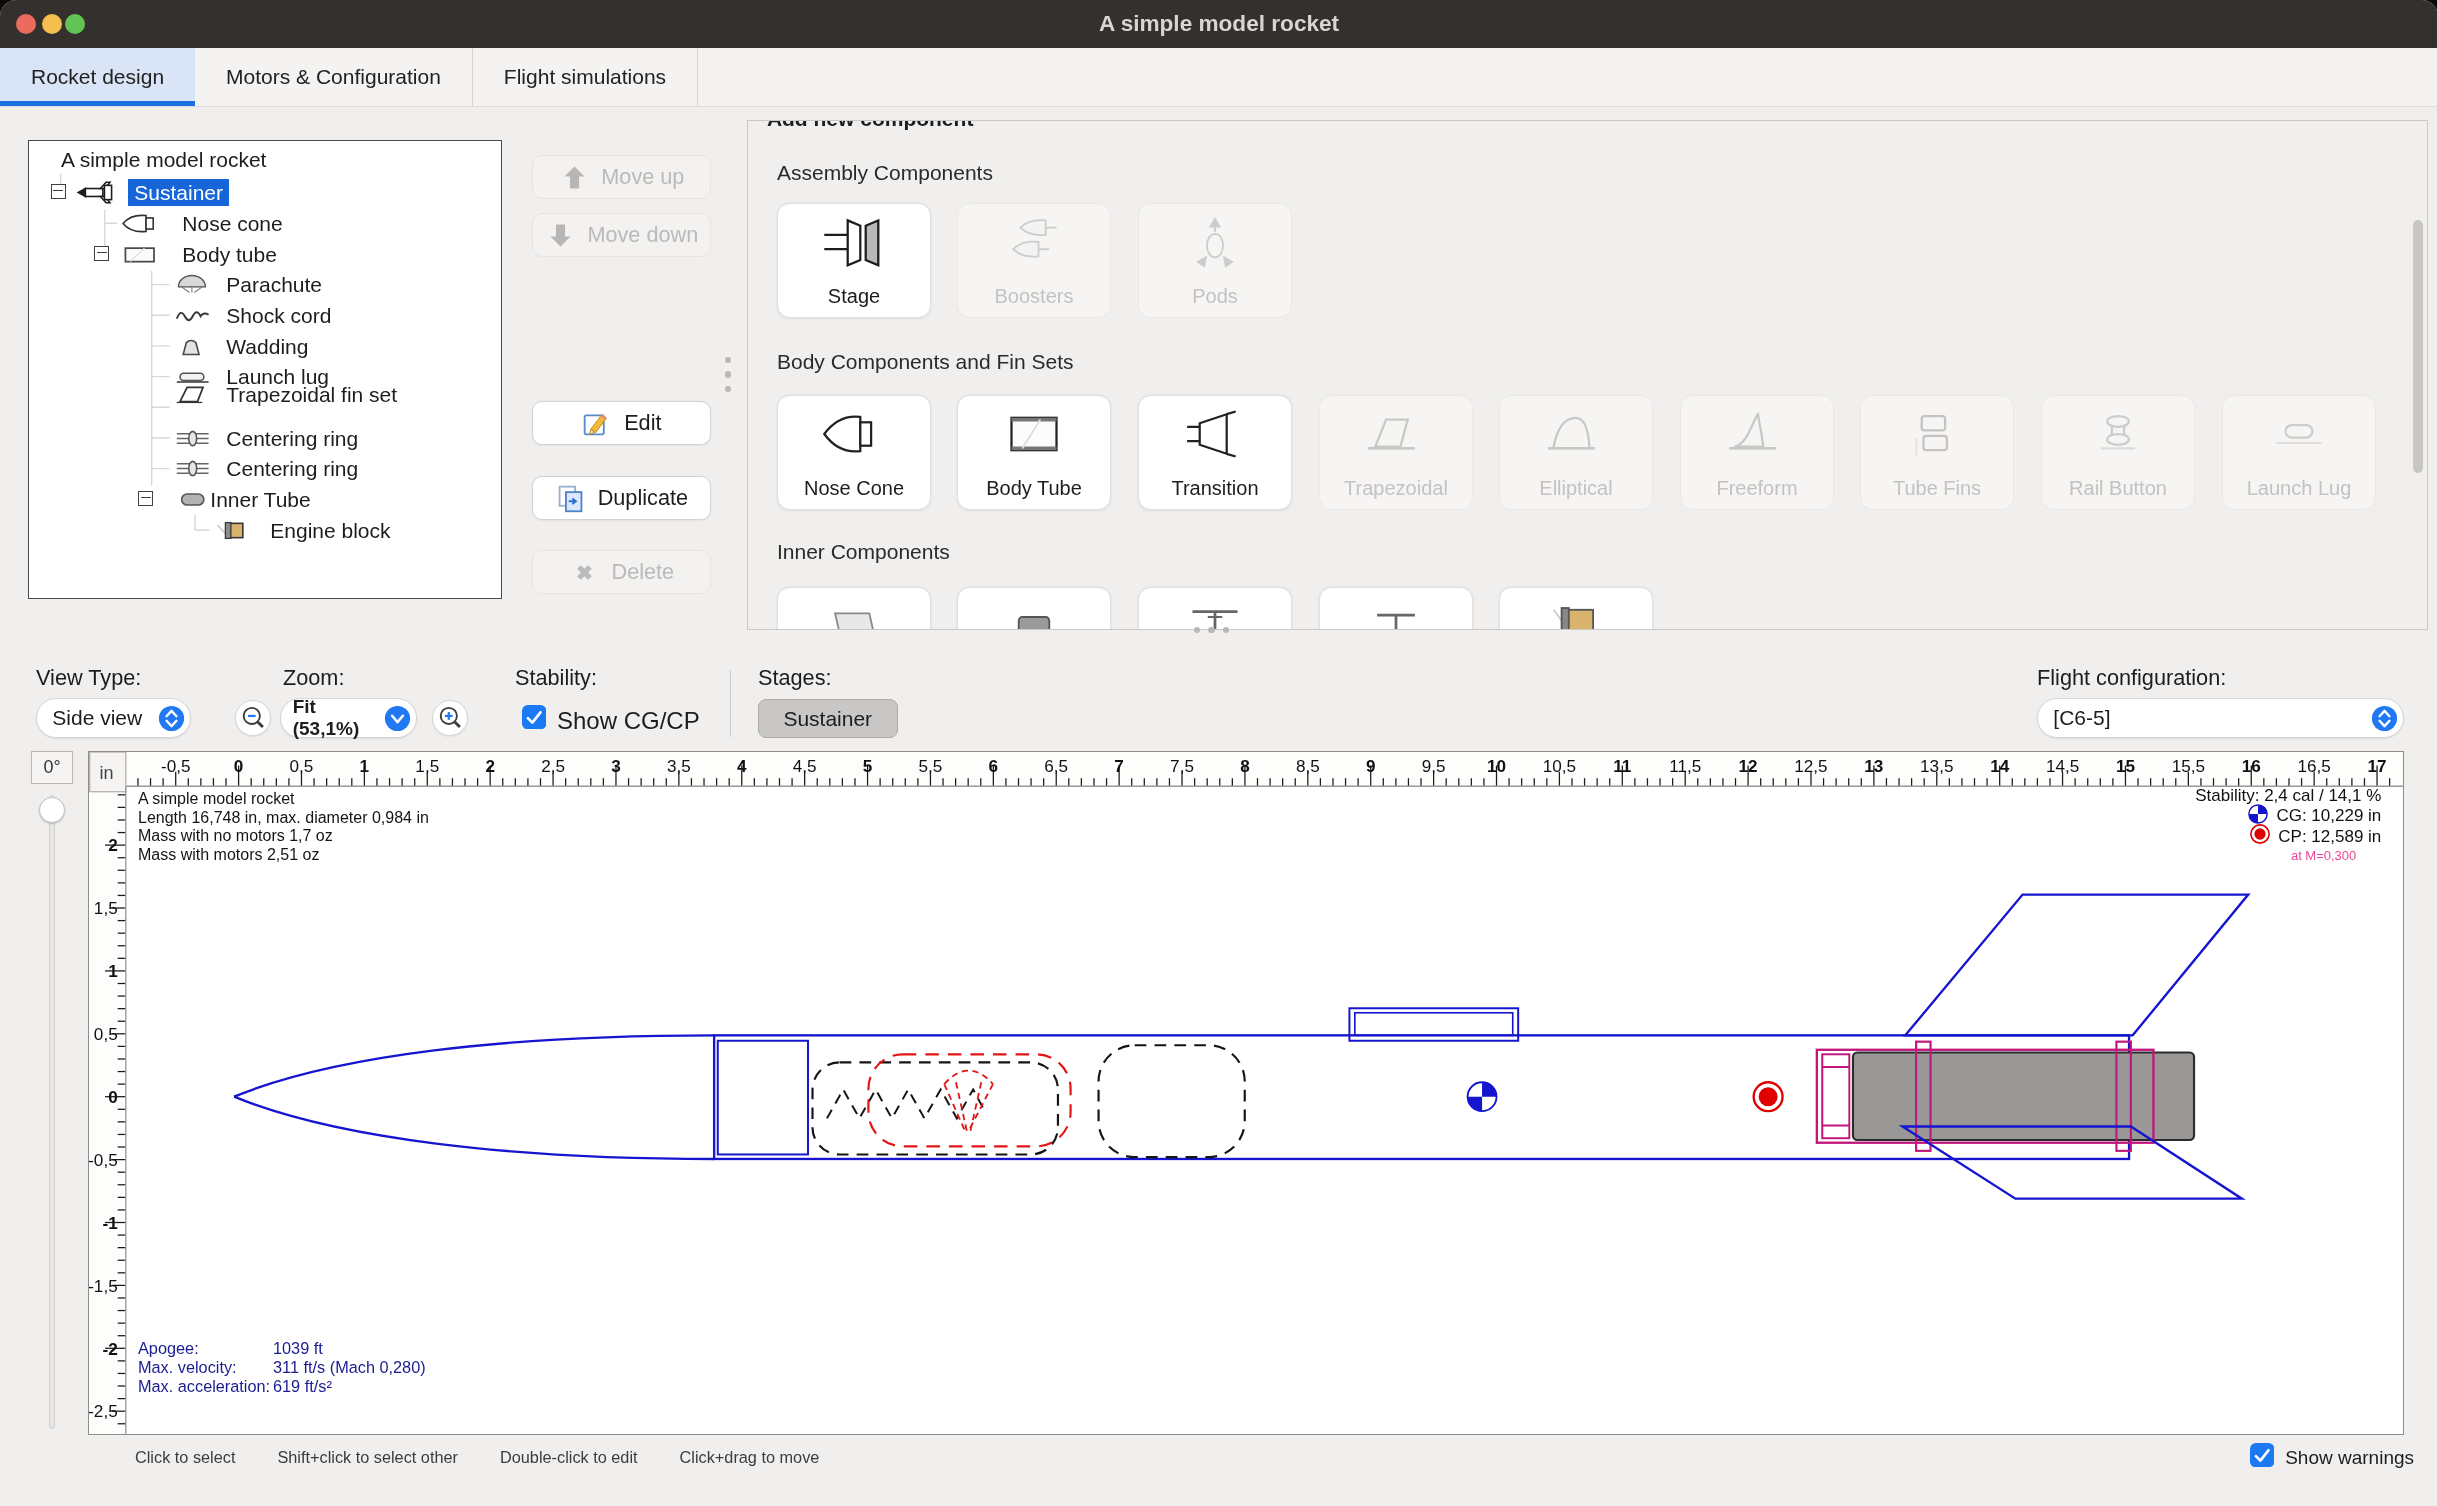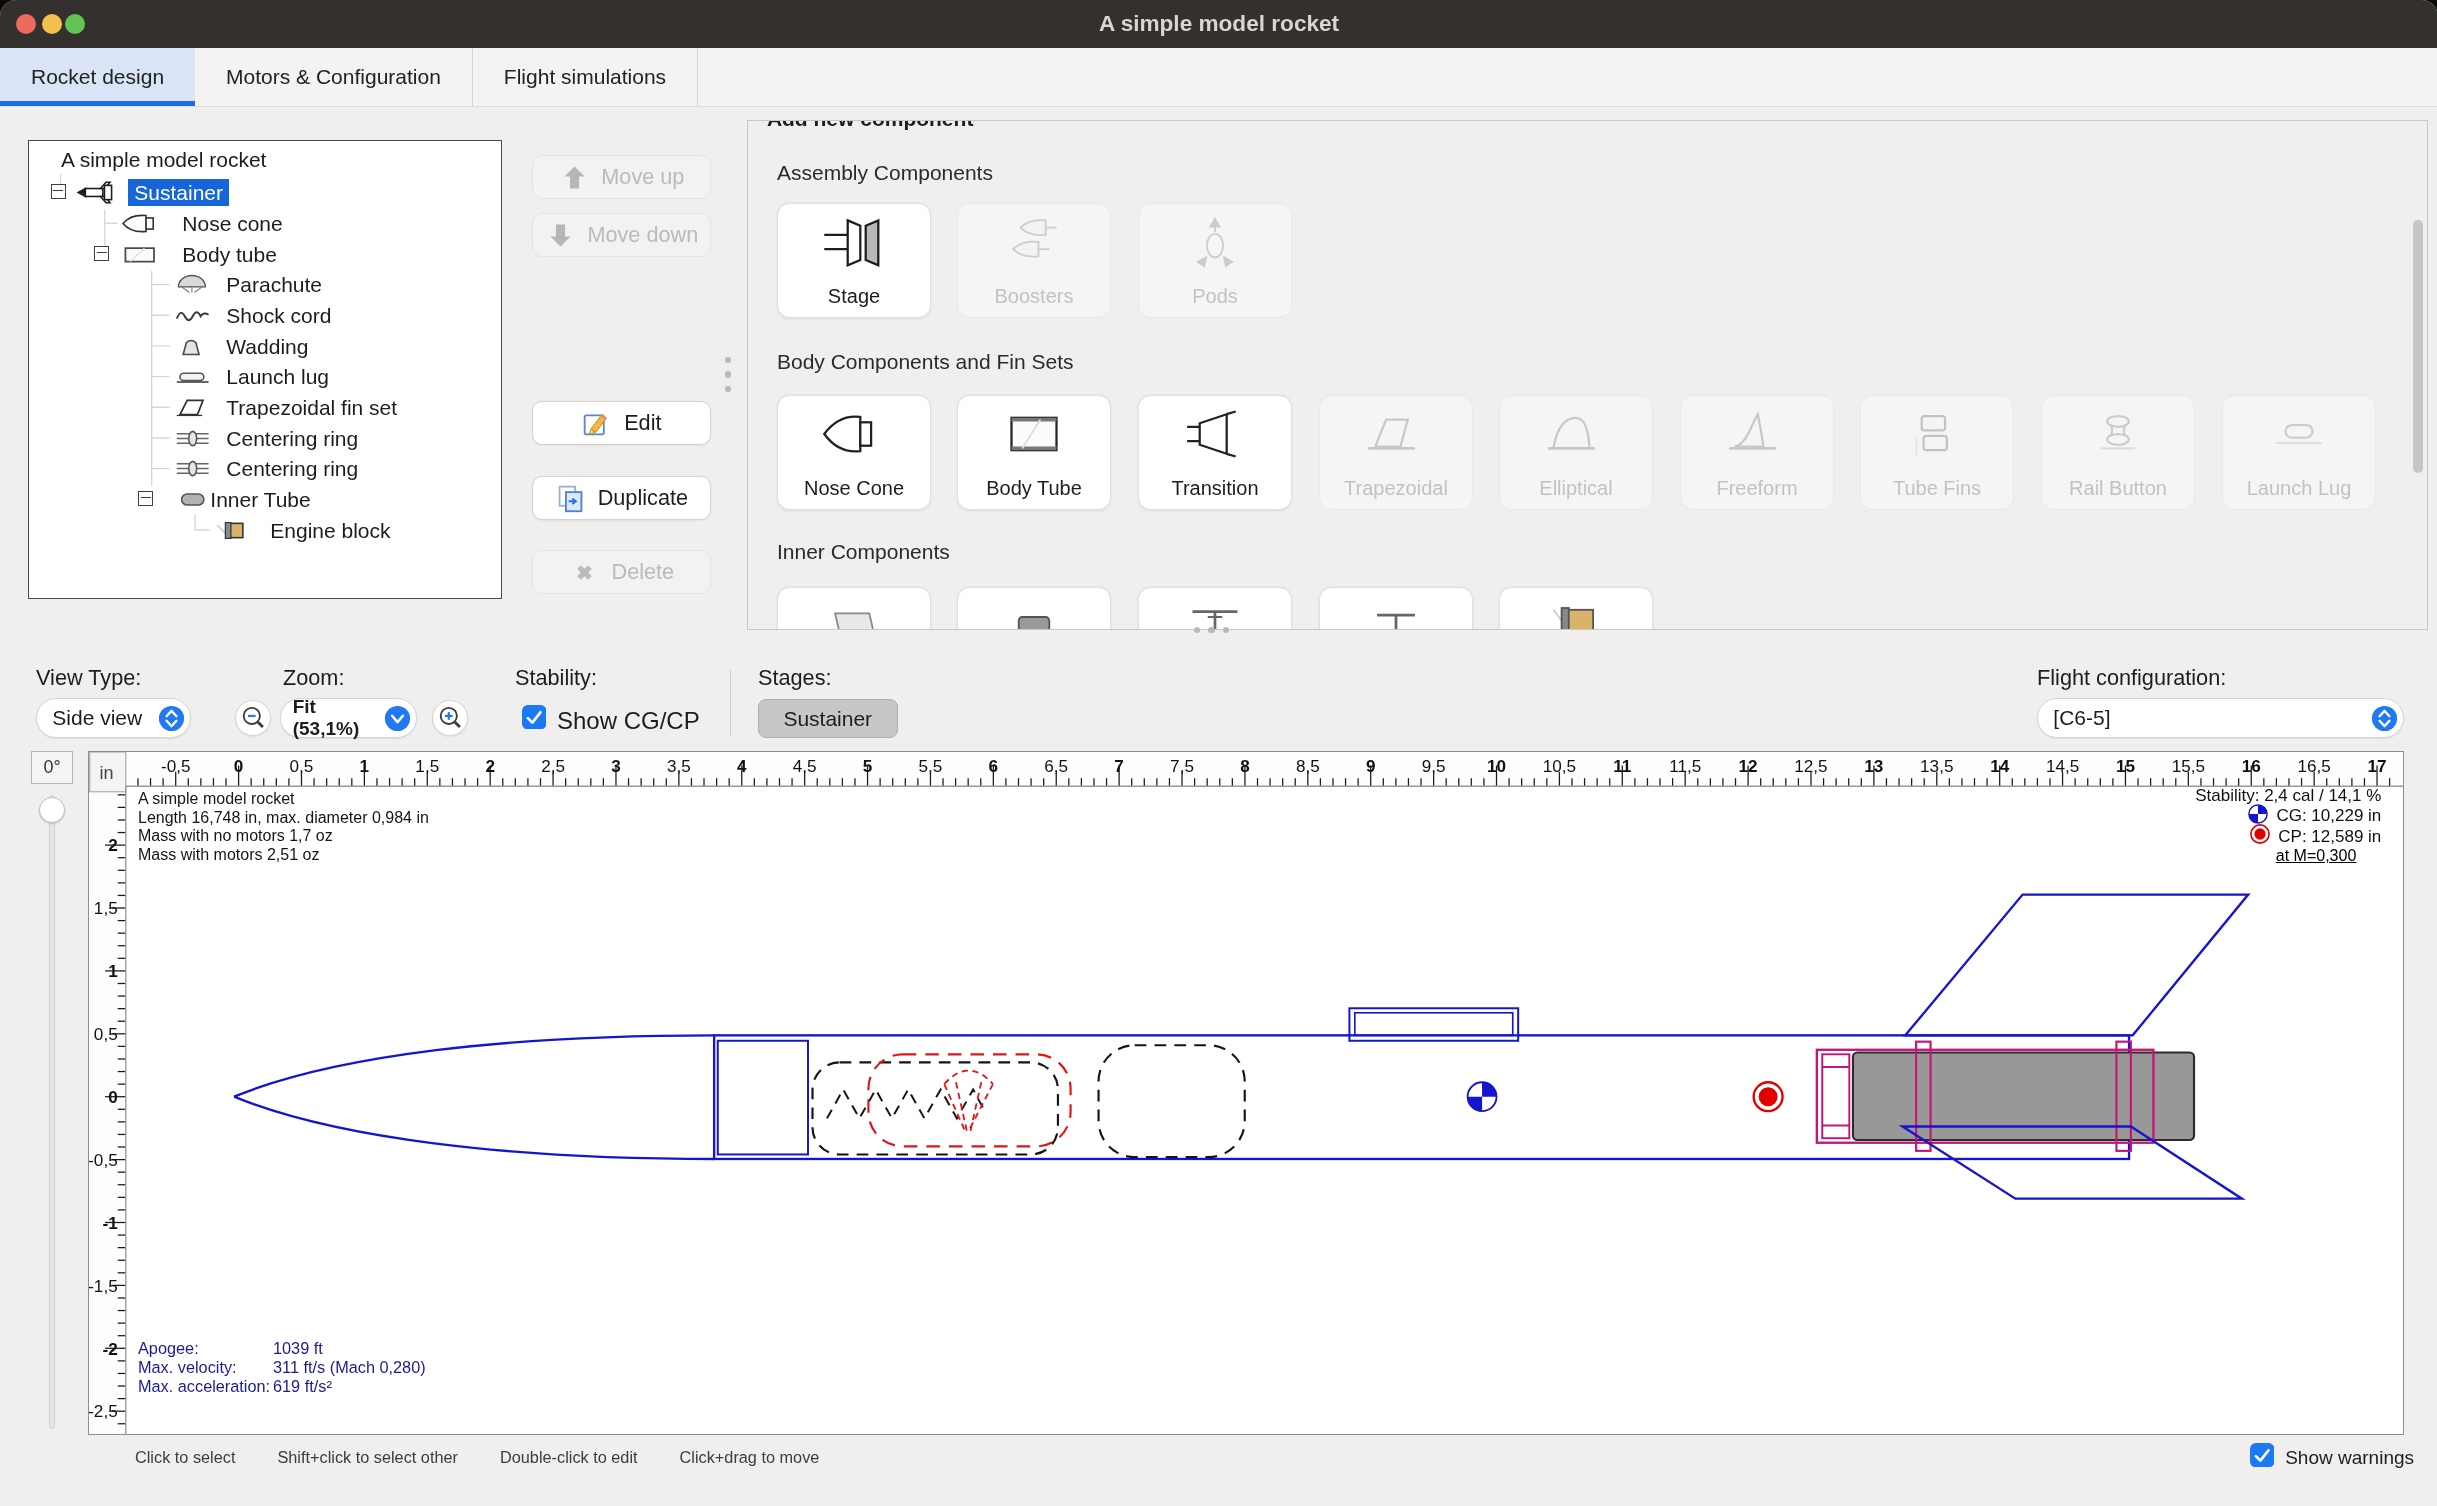--- a/index.html
+++ b/index.html
@@ -55,21 +55,21 @@
   .stagebtn{position:absolute;height:39px;background:#c8c7c6;border:1.4px solid #aeadac;border-radius:8.1px;box-sizing:border-box;display:flex;align-items:center;padding:0 24.4px;font-size:21px;}
   .cdivider{position:absolute;width:0.9px;background:#ccc;}
   
   .design{position:absolute;left:88px;top:751px;width:2316px;height:684px;background:#fff;border:1.4px solid #8e8d8c;box-sizing:border-box;overflow:hidden;}
   #design-svg{position:absolute;left:0;top:0;}
   #design-svg text{font-family:"Liberation Sans",sans-serif;}
   .info{position:absolute;left:49px;top:38px;font-size:16px;line-height:18.5px;color:#151515;}
   .stab{position:absolute;right:21.7px;top:34px;text-align:right;}
   .stabrow{display:flex;justify-content:flex-end;align-items:center;gap:8.1px;font-size:17px;height:20.3px;color:#111;}
   .stabrow svg{width:20px;height:20px;}
-  .machnote{font-size:16px;color:#000000;margin-right:25px;height:18px;text-decoration:underline;}
+  .machnote{font-size:13px;color:#ec4899;margin-right:25px;height:18px;}
   .stats{position:absolute;left:49px;top:587px;color:#1c1c91;font-size:16.3px;line-height:19px;}
   .stats .sl{display:inline-block;width:135px;}
   .rotbox{position:absolute;left:31px;top:751px;width:42px;height:32.5px;background:#f5f4f3;border:1.4px solid #b7b6b5;box-sizing:border-box;display:flex;align-items:center;justify-content:center;font-size:18px;color:#333;}
   .rottrack{position:absolute;left:49px;top:795px;width:6.3px;height:634px;background:#e7e6e5;border:0.9px solid #d0cfce;border-radius:3.6px;box-sizing:border-box;}
   .rotknob{position:absolute;left:39px;top:797px;width:26px;height:26px;border-radius:50%;background:#fff;border:1.4px solid #c2c1c0;box-sizing:border-box;box-shadow:0 0.9px 1.8px rgba(0,0,0,.2);}
   .hints{position:absolute;left:135px;top:1448px;display:flex;gap:42px;font-size:16.3px;color:#3c3c3c;}
   .warn{position:absolute;left:2250px;top:1443px;display:flex;align-items:center;gap:10.8px;font-size:19px;color:#1d1d1f;}
   .warn svg{width:24.4px;height:24.4px;}
 </style>
 </head>
@@ -148,21 +148,21 @@
             </svg></span>
           <span class="tlab" style="left: 191px;">Wadding</span>
         </div>
         <div class="trow" style="top: 220px;">
           <span class="ticn" style="left: 142px;"><svg viewBox="0 0 50 34">
               <rect x="8" y="13" width="30" height="9" rx="4.5" fill="#f3f3f3" stroke="#555" stroke-width="2"></rect>
               <line x1="4" y1="24" x2="44" y2="24" stroke="#333" stroke-width="2"></line>
             </svg></span>
           <span class="tlab" style="left: 191px;">Launch lug</span>
         </div>
-        <div class="trow" style="top: 251px; padding-left: 44px;">
+        <div class="trow" style="top: 238px; padding-left: 44px;">
           <span class="ticn" style="left: 142px;"><svg viewBox="0 0 50 34">
               <polygon points="8,26 17,8 37,8 30,26" fill="none" stroke="#333" stroke-width="2.2"></polygon>
               <line x1="4" y1="27" x2="36" y2="27" stroke="#333" stroke-width="1.6"></line>
             </svg></span>
           <span class="tlab" style="left: 191px;">Trapezoidal fin set</span>
         </div>
         <div class="trow" style="top: 282px;">
           <span class="ticn" style="left: 142px;"><svg viewBox="0 0 50 34">
               <g stroke="#666" stroke-width="2">
                 <line x1="4" y1="11" x2="44" y2="11"></line>

